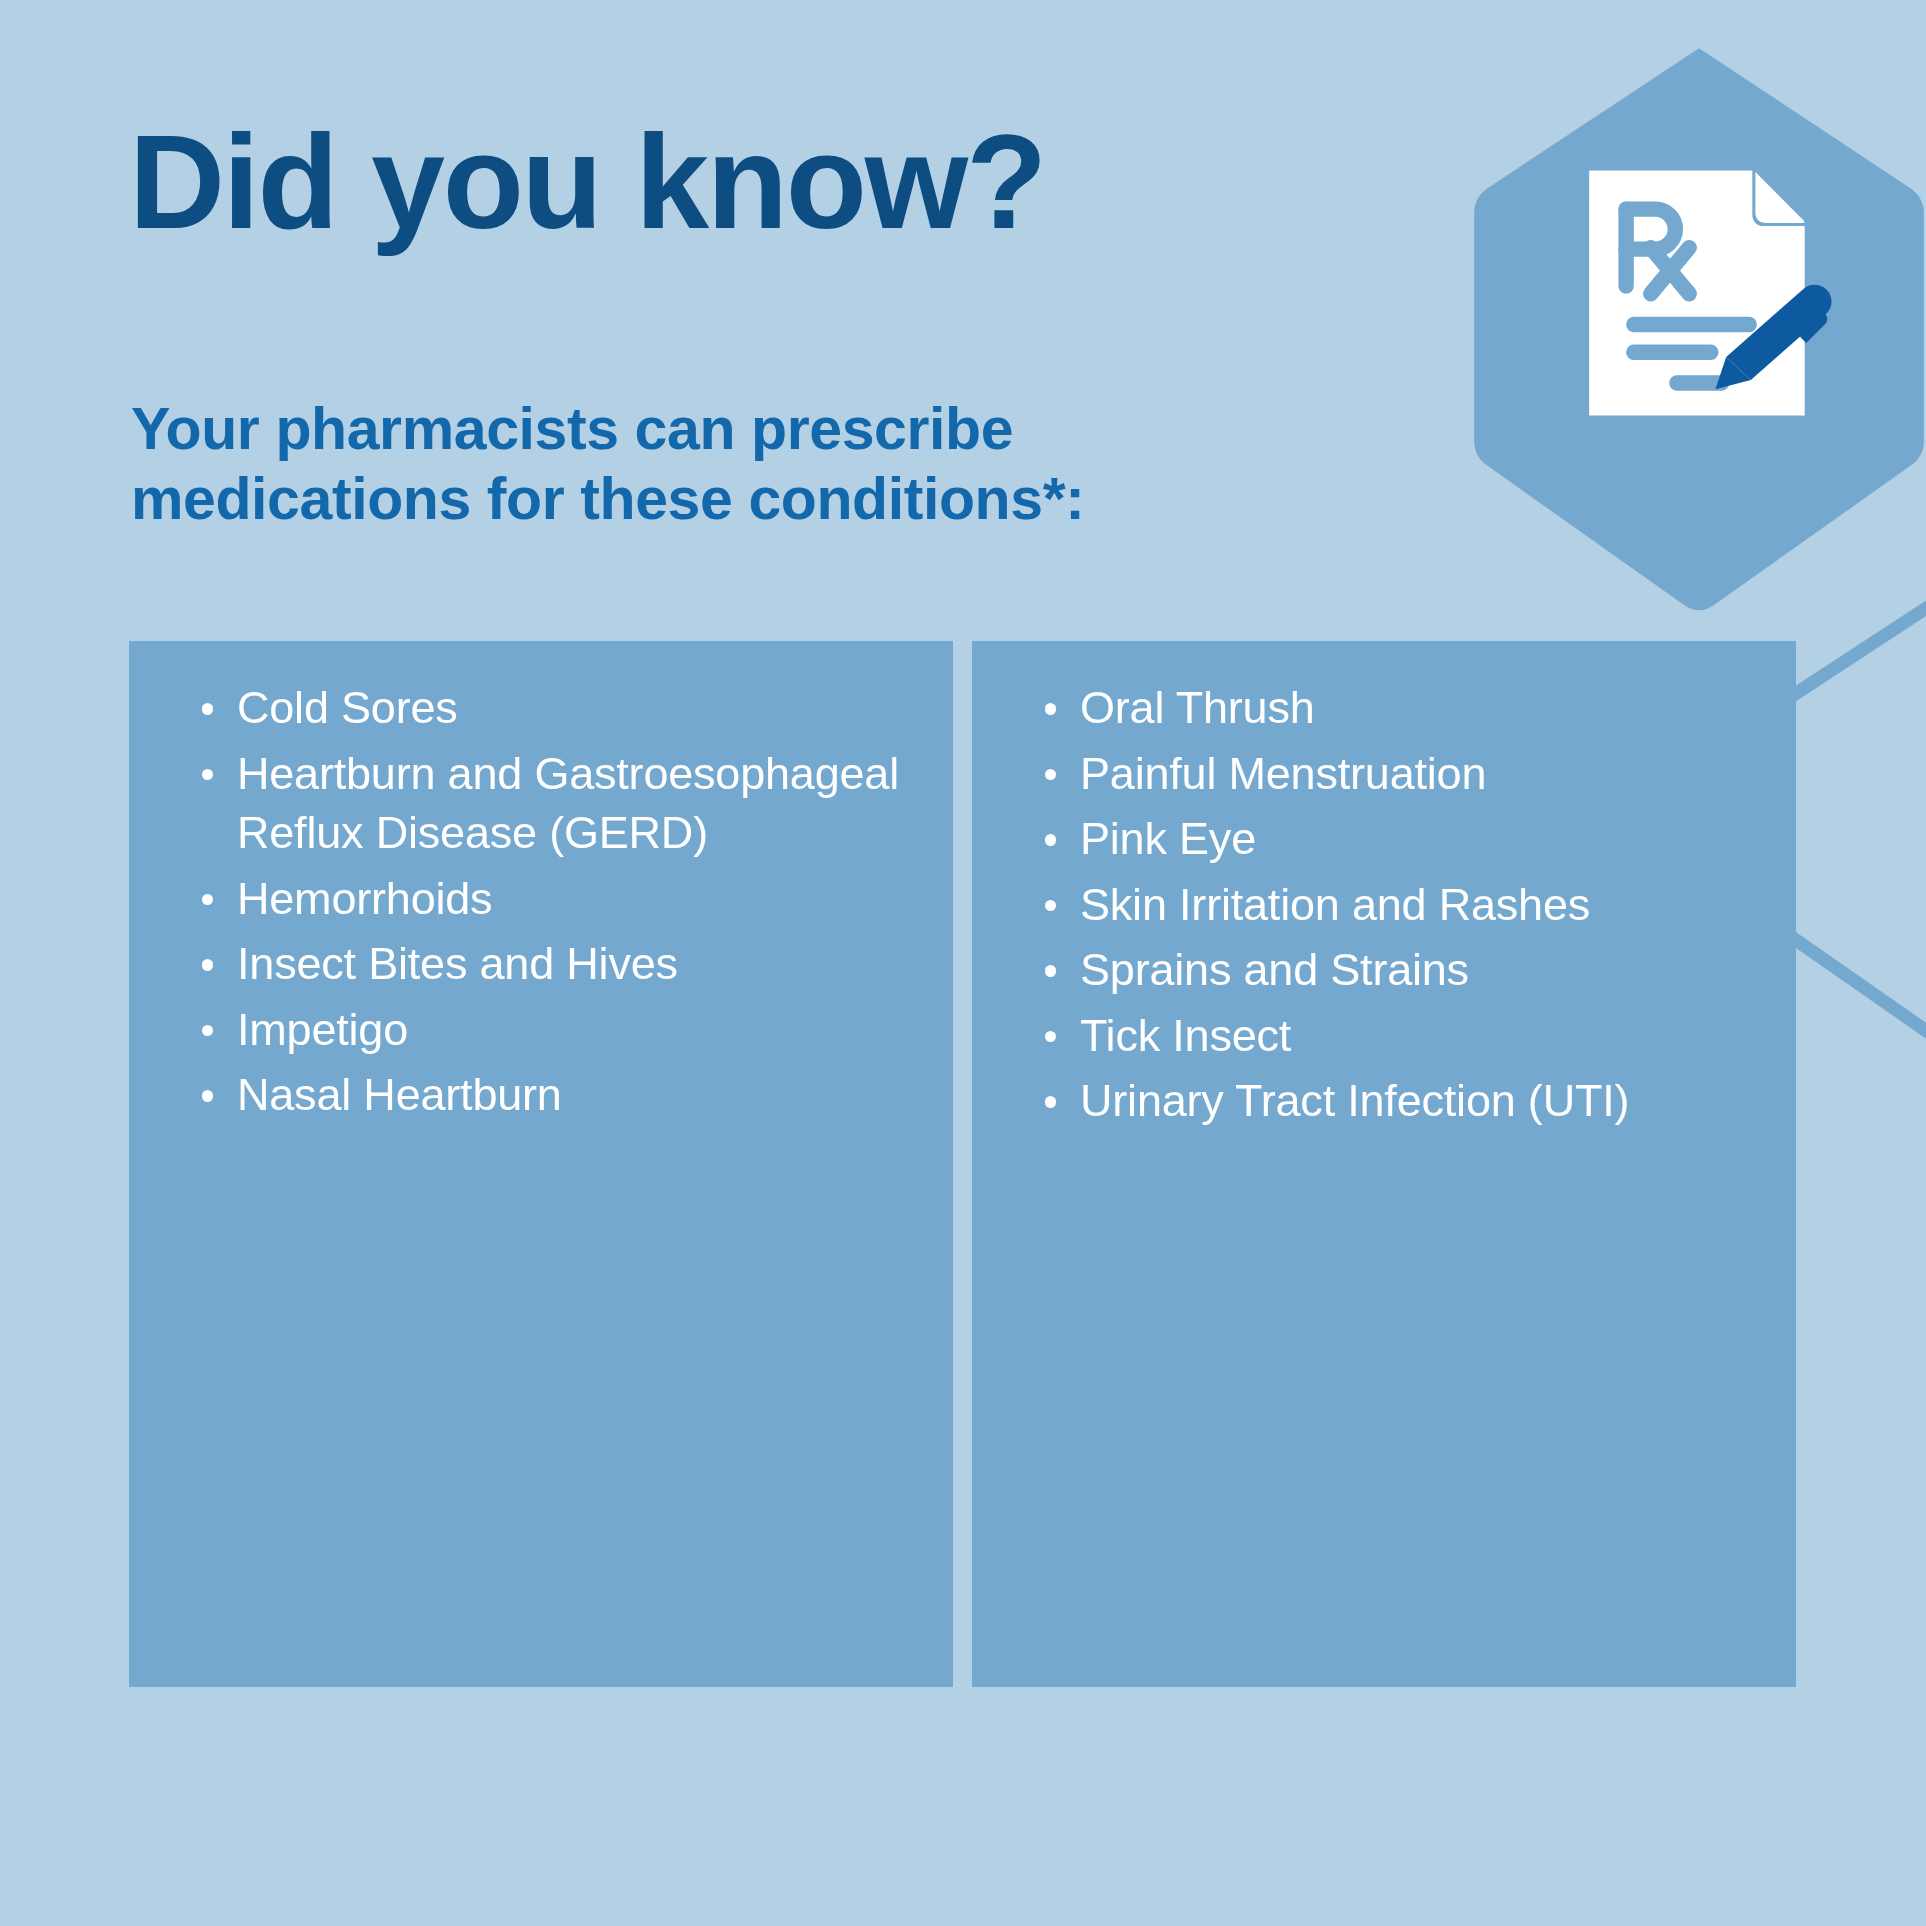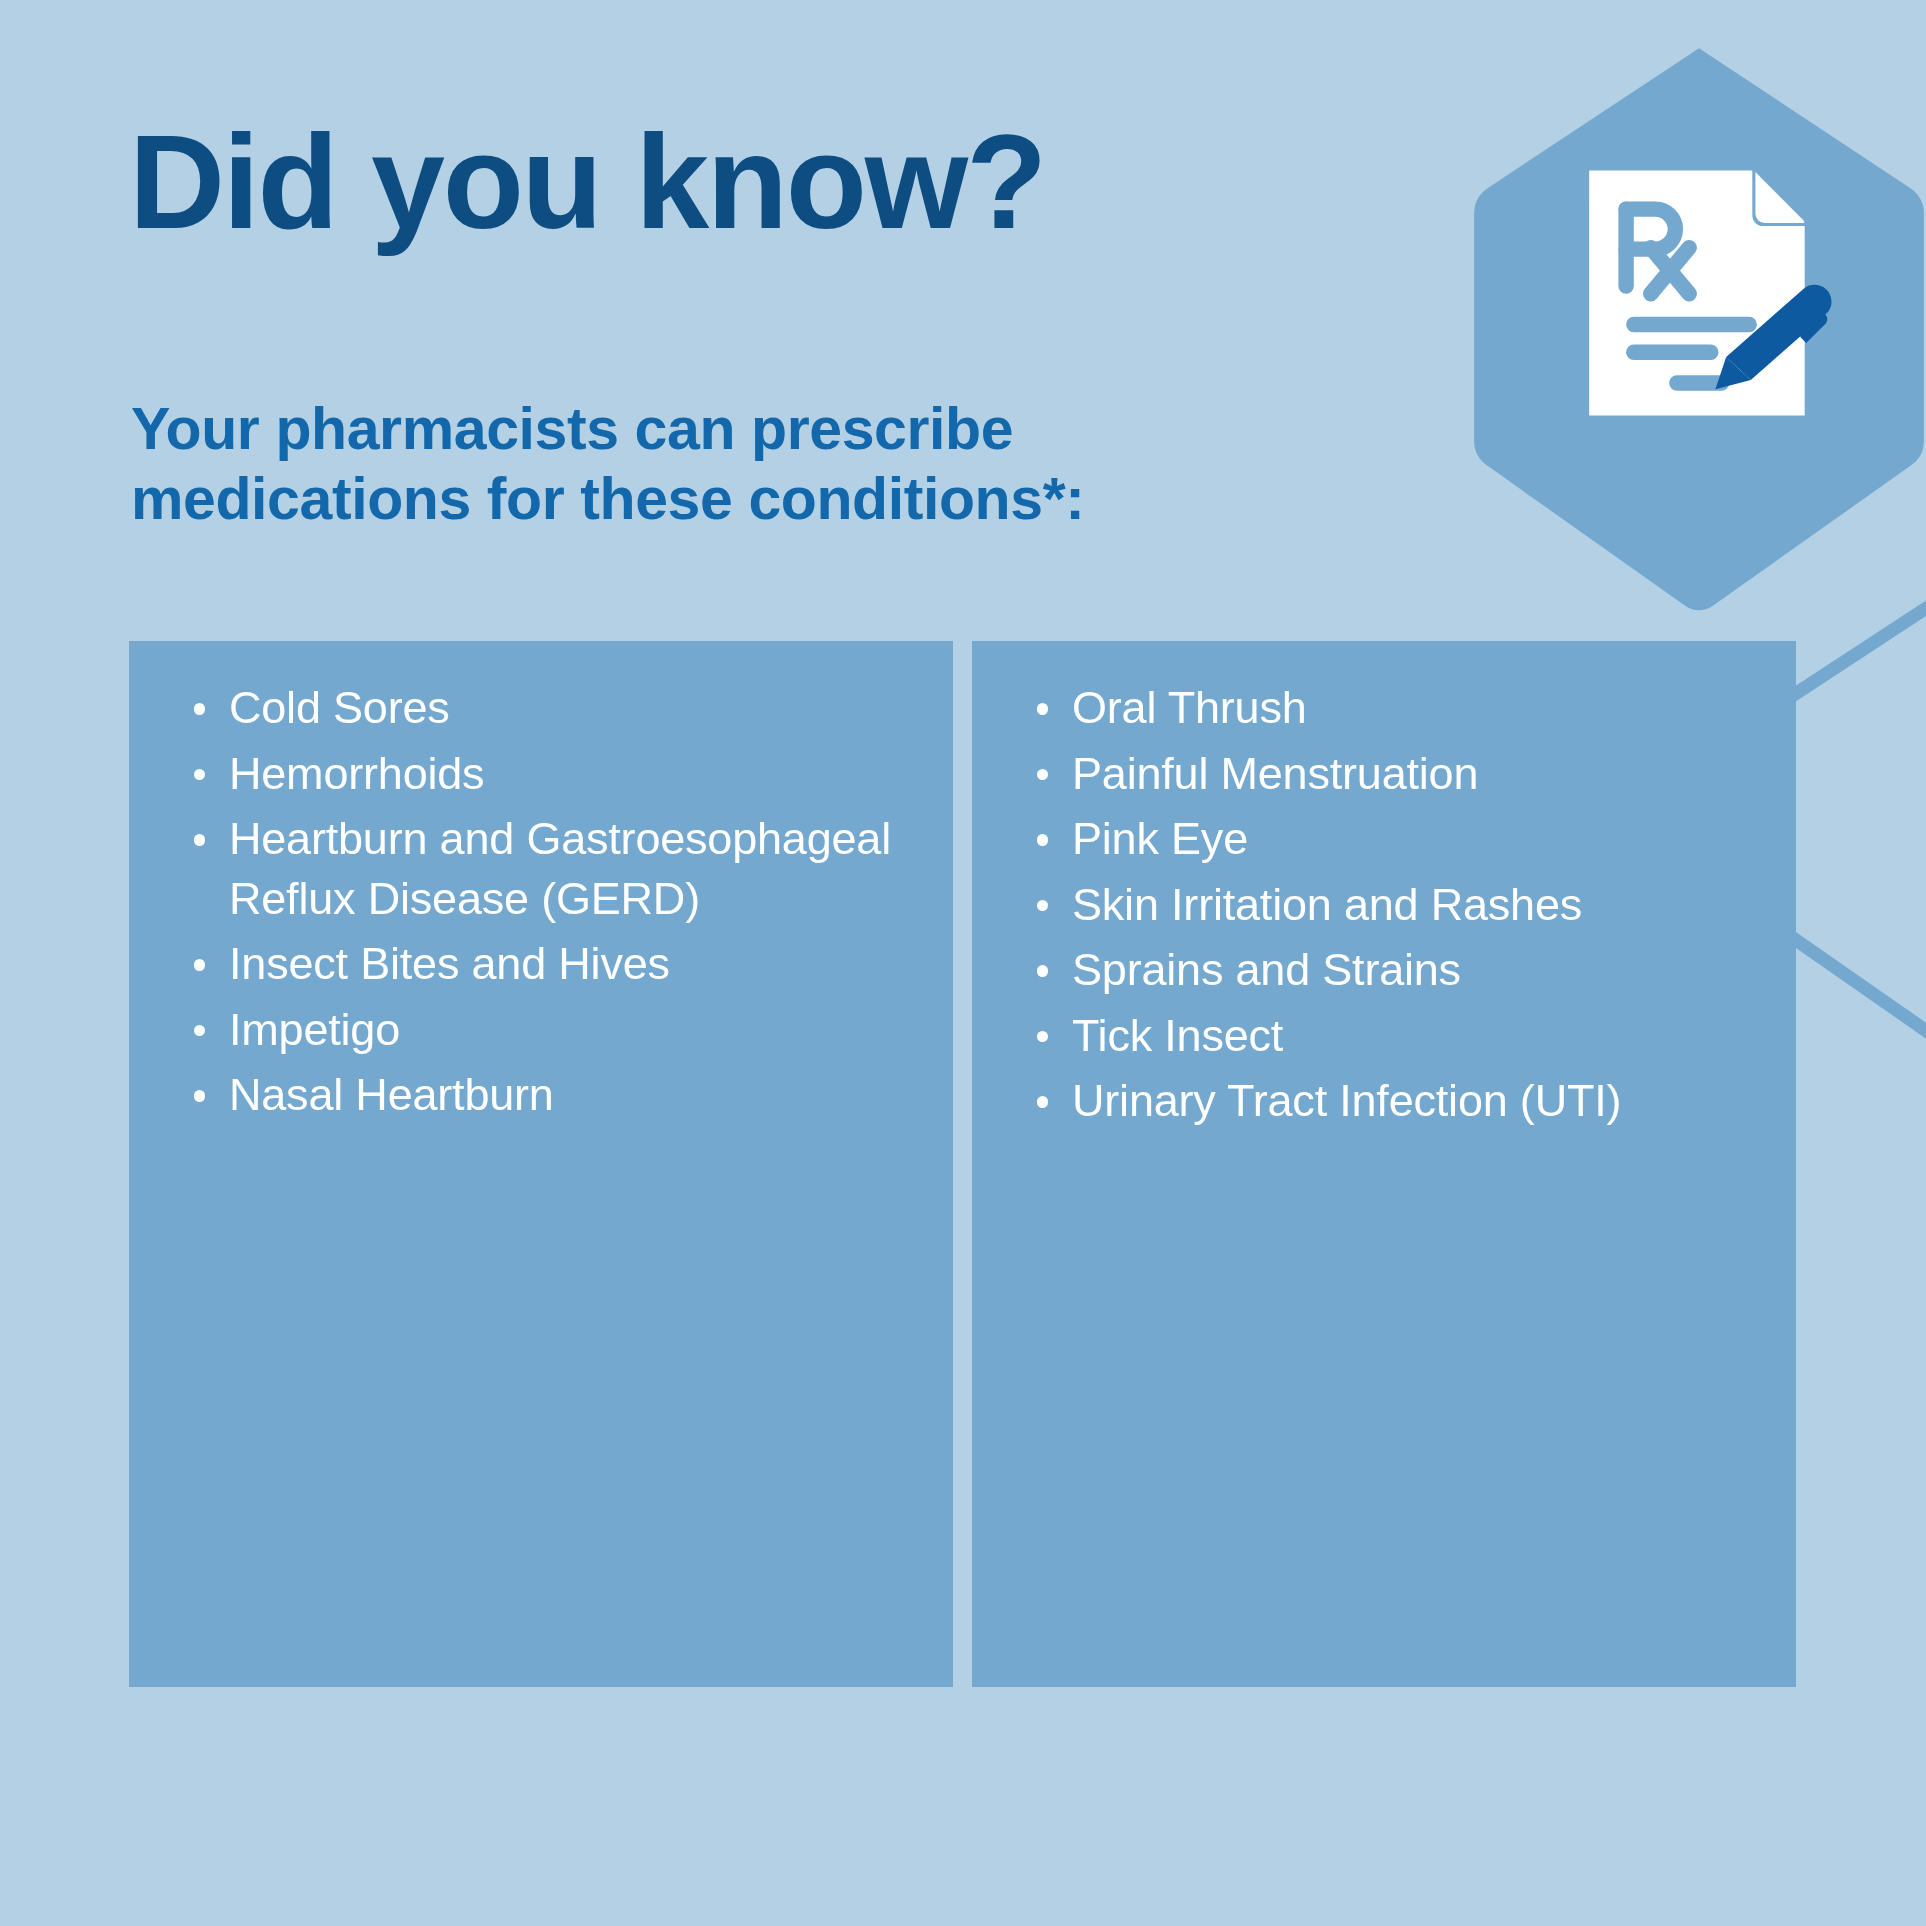--- a/index.html
+++ b/index.html
@@ -57,20 +57,21 @@
     letter-spacing:-0.4px;
     max-width:1156px;
   }
 
   
   .panel {
     position:absolute;
     top:641px;
     height:1046px;
     background:#74a8ce;
+    padding-left:8px;
   }
   #panel-left  { left:129px;  width:824px; }
   #panel-right { left:972px; width:824px; }
 
   .cond-list {
     list-style:none;
     padding:37px 31px 0 63px;
   }
   .cond-item {
     position:relative;
@@ -157,22 +158,22 @@
   <h1 id="headline">Did you know?</h1>
 
   <div id="subtitle">
     <div>Your pharmacists can prescribe</div>
     <div>medications for these conditions*:</div>
   </div>
 
   <div class="panel" id="panel-left">
     <ul class="cond-list">
       <li class="cond-item">Cold Sores</li>
+      <li class="cond-item">Heartburn and Gastroesophageal Reflux Disease (GERD)</li>
       <li class="cond-item">Hemorrhoids</li>
-      <li class="cond-item">Heartburn and Gastroesophageal Reflux Disease (GERD)</li>
       <li class="cond-item">Insect Bites and Hives</li>
       <li class="cond-item">Impetigo</li>
       <li class="cond-item">Nasal Heartburn</li>
     </ul>
   </div>
 
   <div class="panel" id="panel-right">
     <ul class="cond-list">
       <li class="cond-item">Oral Thrush</li>
       <li class="cond-item">Painful Menstruation</li>

